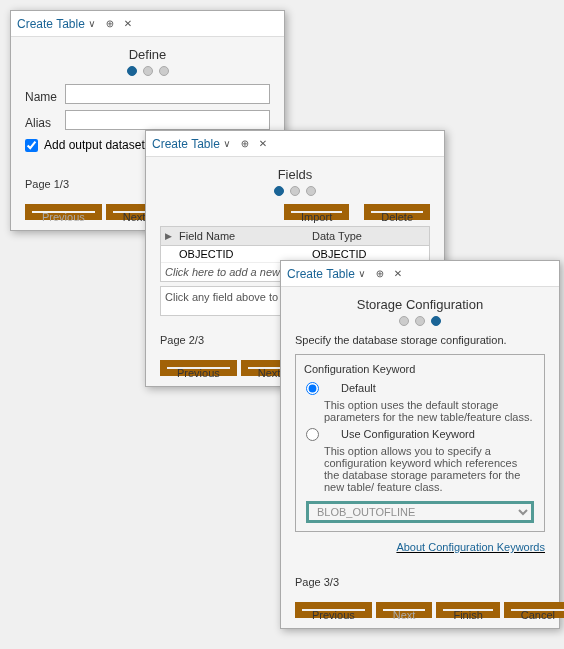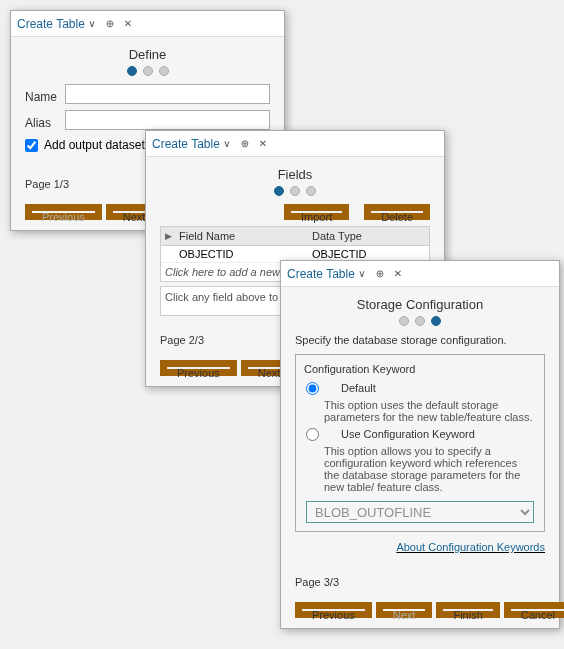--- a/index.html
+++ b/index.html
@@ -261,22 +261,22 @@
     .radio-desc {
       font-size: 11px;
       color: #555;
       margin-left: 18px;
       margin-bottom: 4px;
     }
 
     .select-field {
       width: 100%;
       height: 22px;
-      font-size: 13px;
-      border: 1px solid #0f766e;
+      font-size: 11px;
+      border: 3px solid #0f766e;
       background: #f5f5f5;
       color: #666;
       padding: 0 4px;
       margin-top: 4px;
     }
 
     .link-text {
       color: #1a6496;
       font-size: 11px;
       text-align: right;

